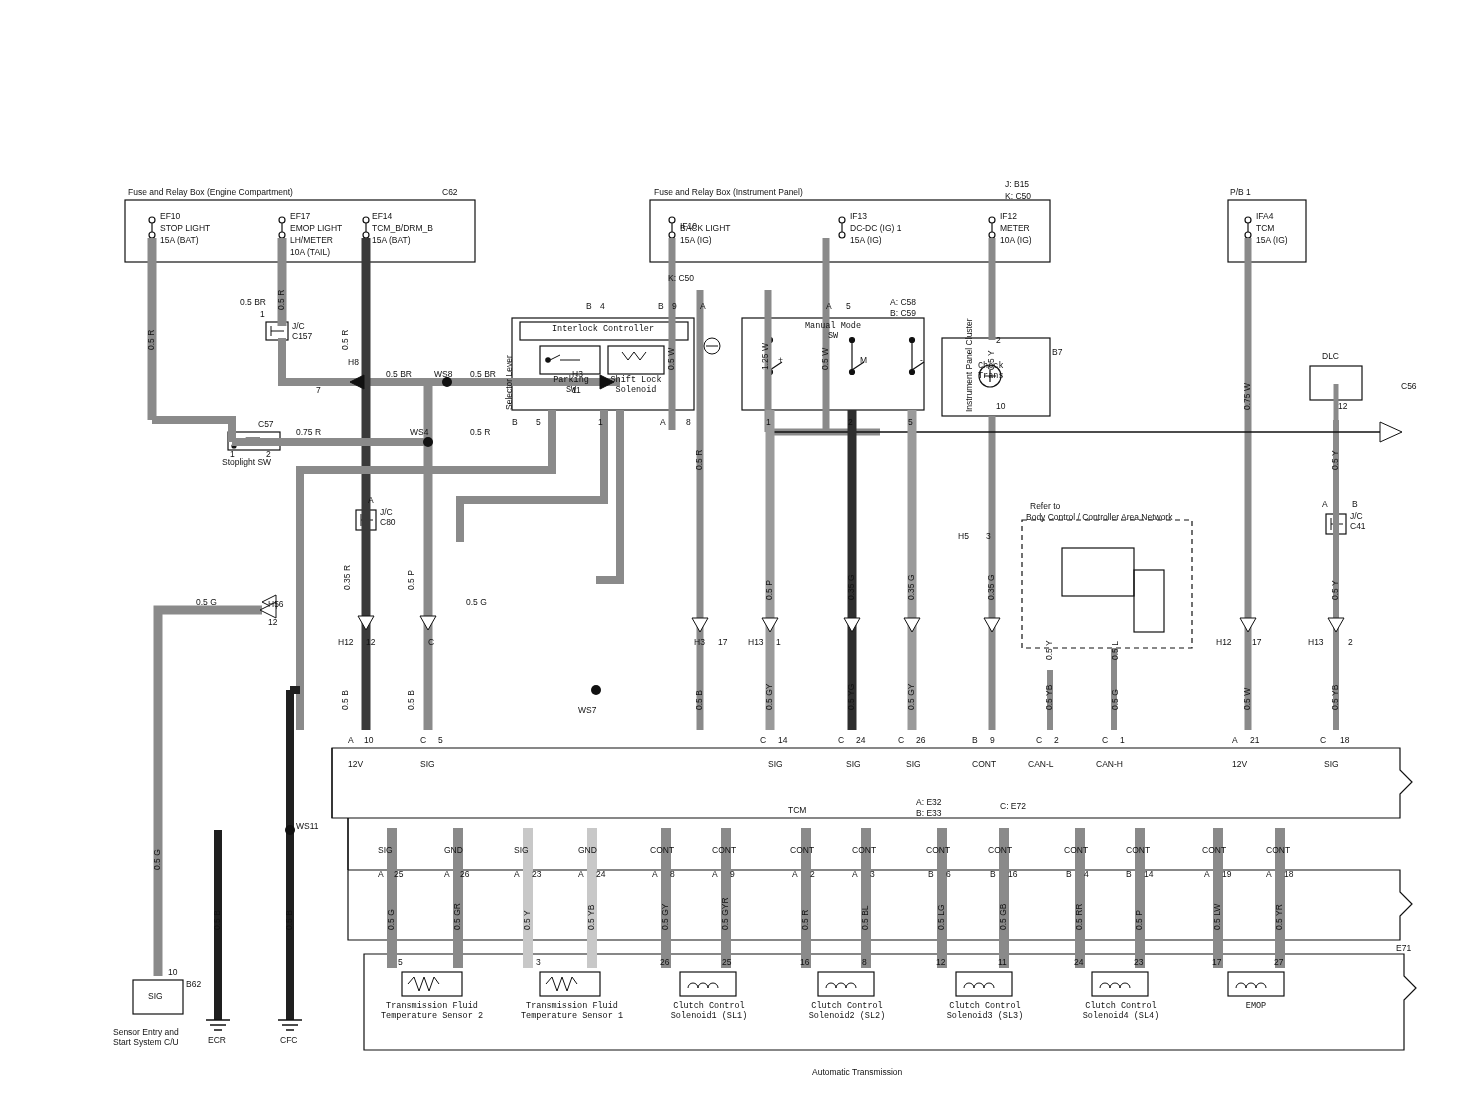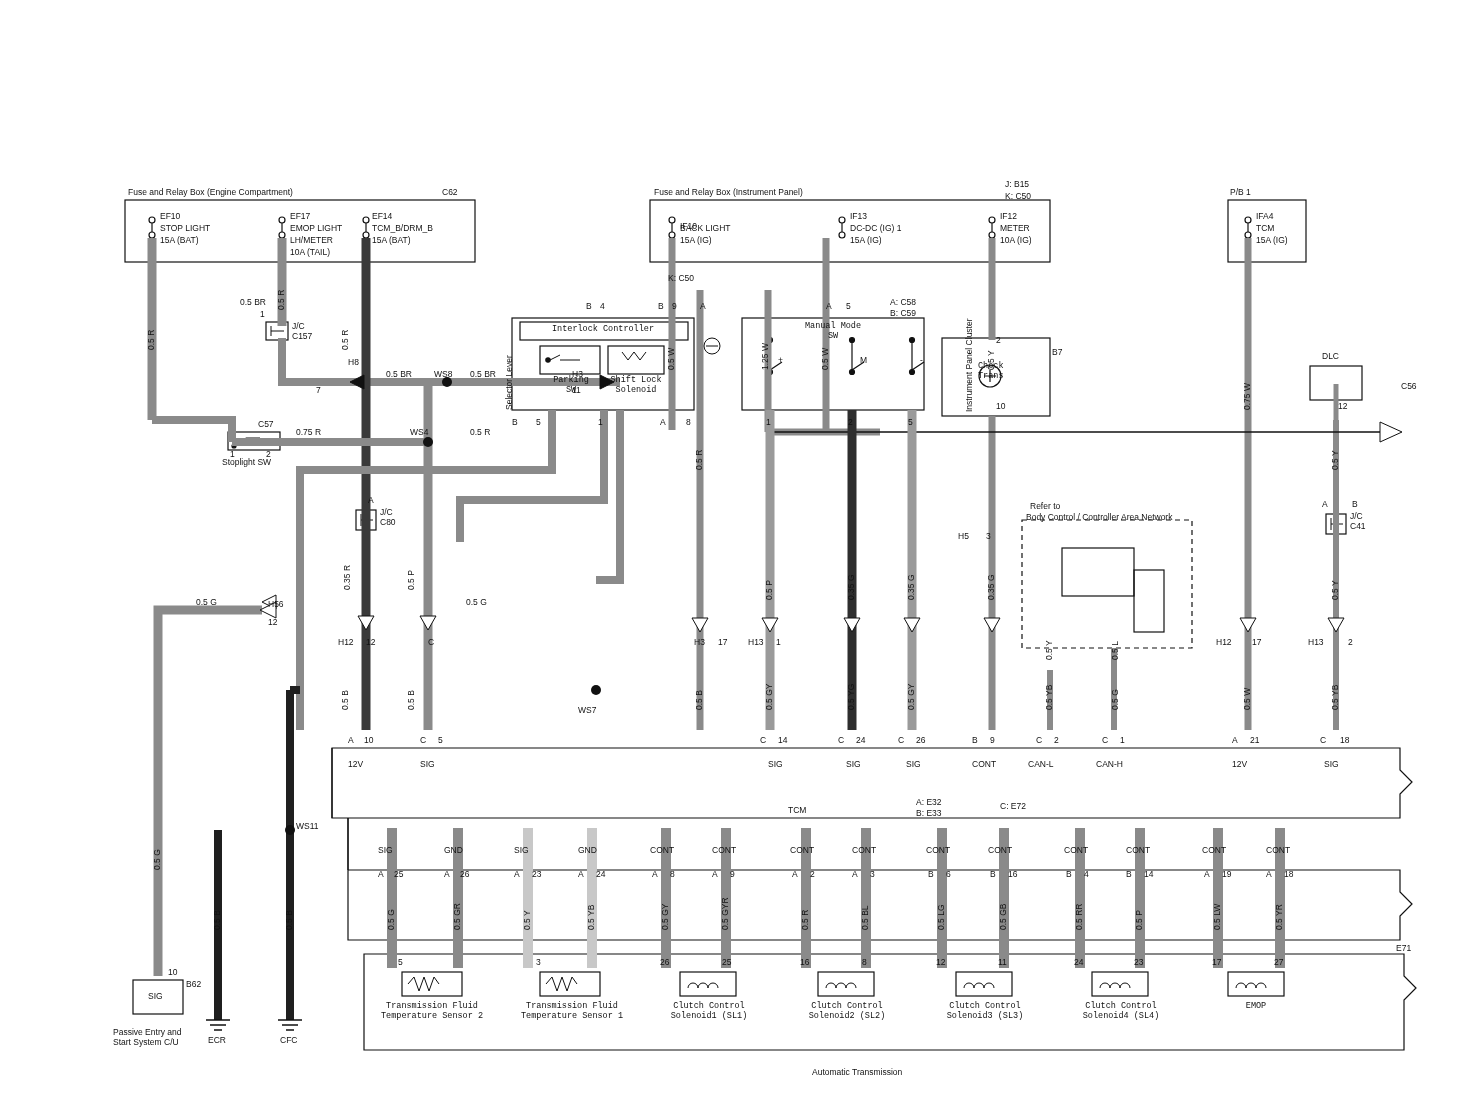--- a/index.html
+++ b/index.html
@@ -280,21 +280,21 @@
     <div class="lbl" style="left:916px;top:628px;">A: E32</div>
     <div class="lbl" style="left:916px;top:639px;">B: E33</div>
     <div class="lbl" style="left:1000px;top:632px;">C: E72</div>
 
     <div class="lbl" style="left:812px;top:898px;">Automatic Transmission</div>
     <div class="lbl" style="left:1396px;top:774px;">E71</div>
 
     <div class="lbl" style="left:148px;top:822px;">SIG</div>
     <div class="lbl" style="left:168px;top:798px;">10</div>
     <div class="lbl" style="left:186px;top:810px;">B62</div>
-    <div class="lbl" style="left:113px;top:858px;">Passive Entry and
+    <div class="lbl" style="left:113px;top:858px;">Sensor Entry and
 Start System C/U</div>
 
     <div class="lbl" style="left:222px;top:288px;">Stoplight SW</div>
     <div class="lbl" style="left:258px;top:250px;">C57</div>
     <div class="lbl" style="left:230px;top:280px;">1</div>
     <div class="lbl" style="left:266px;top:280px;">2</div>
 
     <div class="lbl" style="left:292px;top:152px;">J/C
 C157</div>
     <div class="lbl" style="left:260px;top:140px;">1</div>

